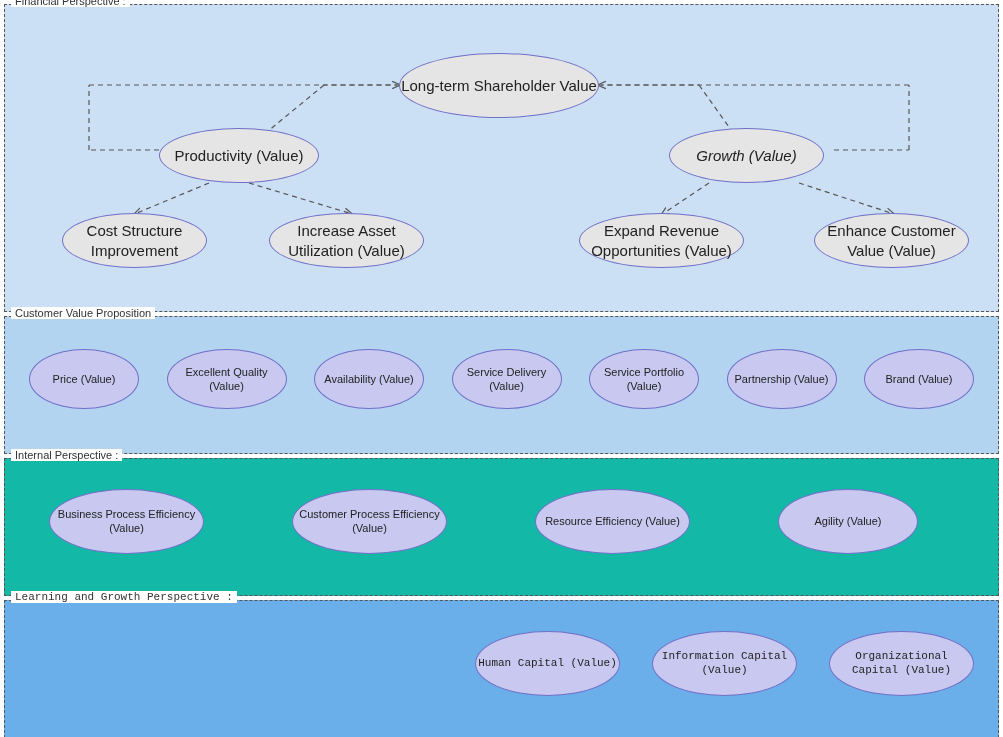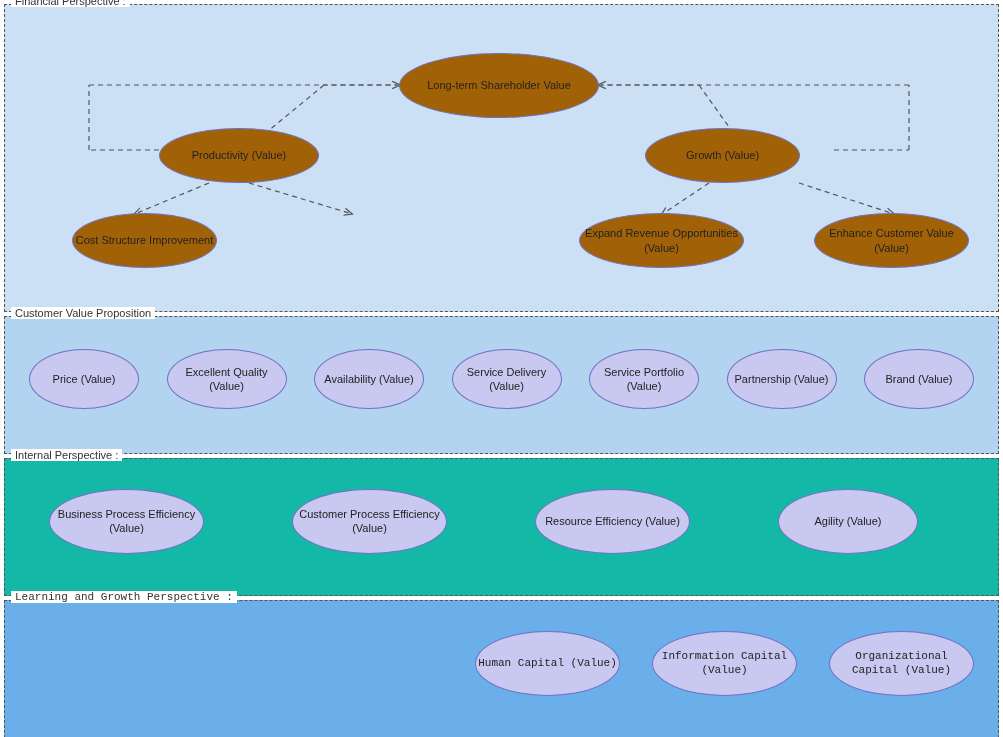--- a/index.html
+++ b/index.html
@@ -50,26 +50,26 @@
     
     .learning-section {
       background: #6aaeea;
       min-height: 120px;
       font-family: Liberation Mono, monospace;
     }
 
     .ellipse {
       border: 1.5px solid #7070c8;
       border-radius: 50%;
-      background: #a16207;
+      background: #e5e5e5;
       display: flex;
       align-items: center;
       justify-content: center;
       text-align: center;
-      font-size: 11px;
+      font-size: 15px;
       color: #222;
       line-height: 1.3;
       position: absolute;
     }
 
     
     .node-shareholder {
       width: 200px;
       height: 65px;
       left: 390px;
@@ -79,28 +79,29 @@
     .node-productivity {
       width: 160px;
       height: 55px;
       left: 150px;
       top: 115px;
     }
 
     .node-growth {
       width: 155px;
       height: 55px;
-      left: 636px;
+      left: 660px;
       top: 115px;
+      font-style: italic;
     }
 
     .node-cost {
       width: 145px;
       height: 55px;
-      left: 63px;
+      left: 53px;
       top: 200px;
     }
 
     .node-asset {
       width: 155px;
       height: 55px;
       left: 260px;
       top: 200px;
     }
 
@@ -208,20 +209,21 @@
 
       <line x1="150" y1="137" x2="80" y2="137" stroke="#555" stroke-width="1.2" stroke-dasharray="5,4"></line>
       <line x1="80" y1="137" x2="80" y2="72" stroke="#555" stroke-width="1.2" stroke-dasharray="5,4"></line>
       <line x1="80" y1="72" x2="388" y2="72" stroke="#555" stroke-width="1.2" stroke-dasharray="5,4" marker-end="url(#arrow-right)"></line>
     </svg>
 
     <div class="ellipse node-shareholder">Long-term Shareholder Value</div>
     <div class="ellipse node-productivity">Productivity (Value)</div>
     <div class="ellipse node-growth">Growth (Value)</div>
     <div class="ellipse node-cost">Cost Structure Improvement</div>
+    <div class="ellipse node-asset">Increase Asset Utilization (Value)</div>
     <div class="ellipse node-revenue">Expand Revenue Opportunities (Value)</div>
     <div class="ellipse node-enhance">Enhance Customer Value (Value)</div>
   </div>
 </div>
 
 <div class="perspective-section customer-section">
   <span class="section-label">Customer Value Proposition</span>
   <div class="nodes-row">
     <div class="ellipse-inline customer-ellipse">
         <span>Price (Value)</span>

